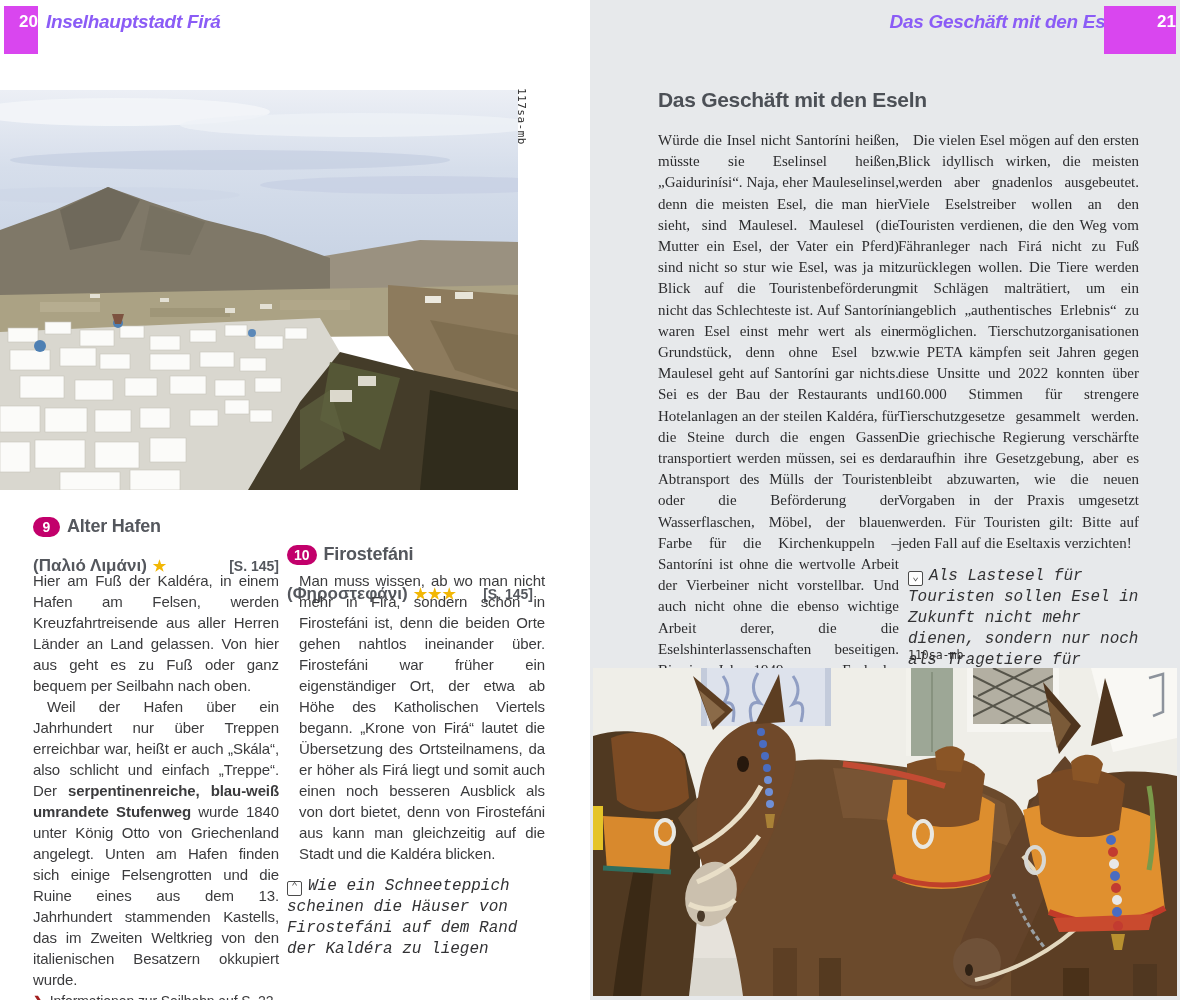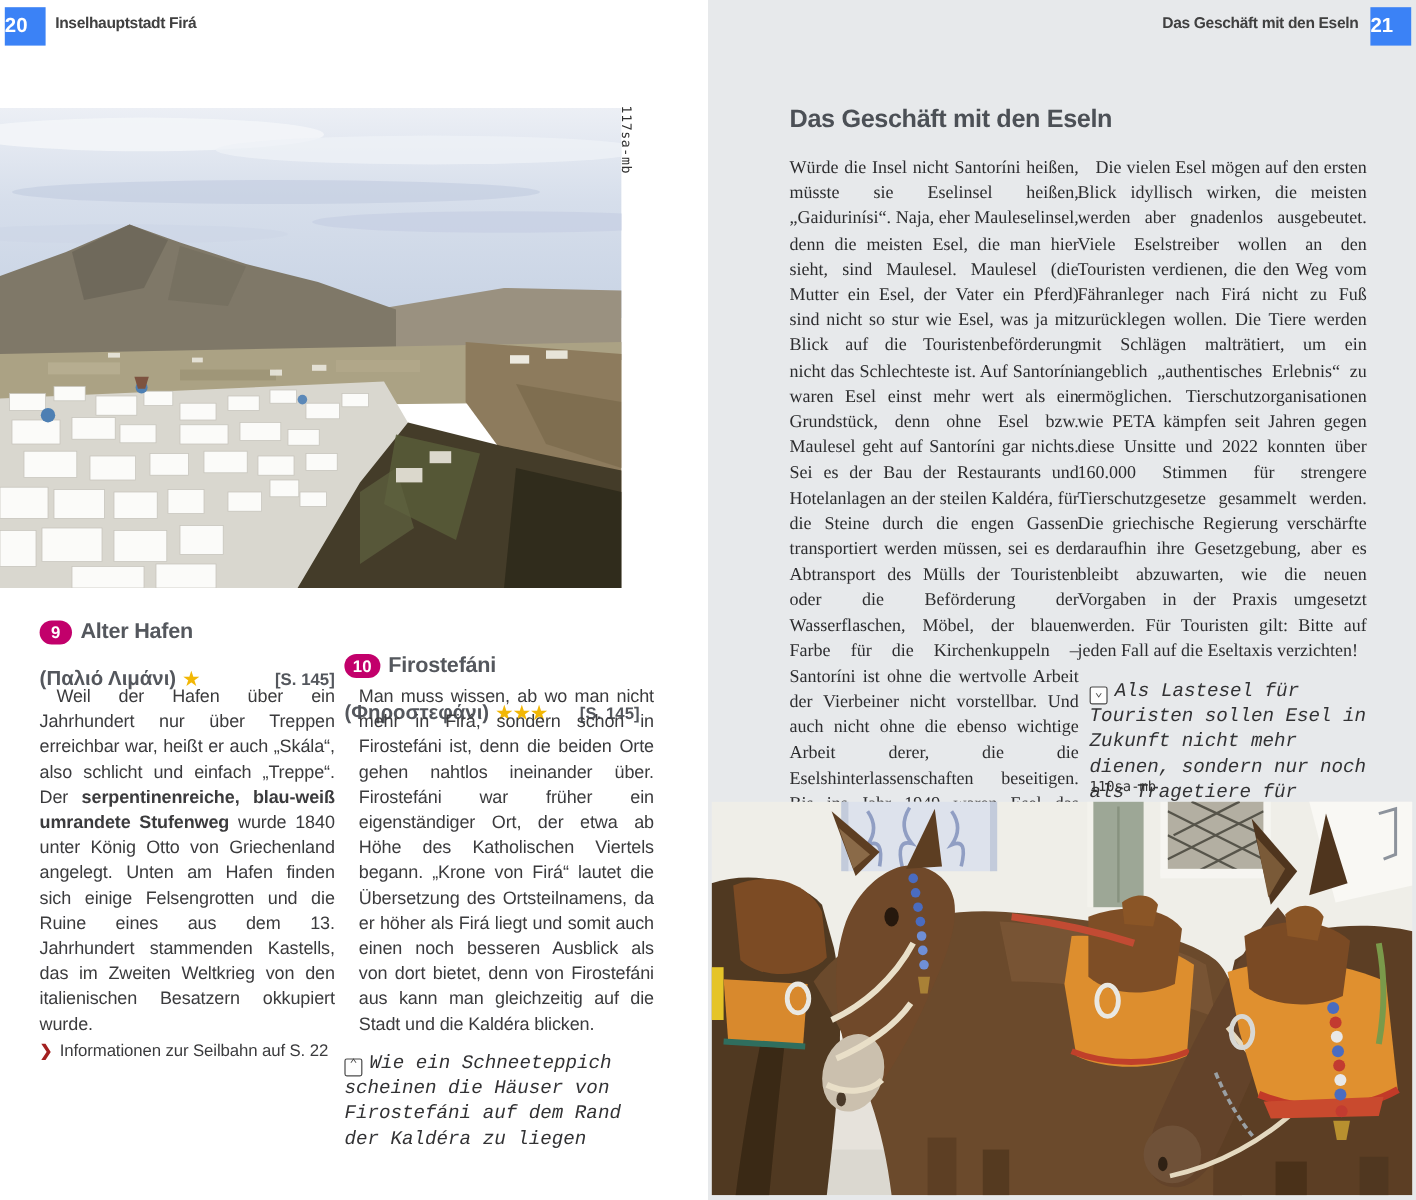--- a/index.html
+++ b/index.html
@@ -1,23 +1,23 @@
 <!DOCTYPE html>
 <html><head>
 <meta charset="utf-8">
 <style>
   html,body{margin:0;padding:0;}
   body{width:1180px;height:1000px;position:relative;background:#ffffff;
        font-family:"Liberation Sans",sans-serif;overflow:hidden;}
   .abs{position:absolute;}
 
   
-  .pagenum-box{background:#3b82f6;color:#fff;font-weight:700;font-size:17px;
-    width:34px;height:32px;line-height:32px;text-align:left;}
-  .running-head{font-weight:700;font-size:13px;color:#404040;letter-spacing:-0.3px;white-space:nowrap;}
+  .pagenum-box{background:#d946ef;color:#fff;font-weight:700;font-size:17px;
+    width:34px;height:48px;line-height:32px;text-align:right;}
+  .running-head{font-weight:700;font-size:19px;color:#8b5cf6;letter-spacing:-0.3px;white-space:nowrap;font-style:italic;}
 
   
   .right-page{left:590px;top:0;width:590px;height:1000px;background:#e7e9eb;}
 
   
   .photo{display:block;}
 
   
   .credit-v{writing-mode:vertical-rl;font-size:11px;color:#2f2f2f;letter-spacing:0.5px;
     font-family:"DejaVu Sans Mono","Liberation Mono",monospace;}
@@ -60,21 +60,21 @@
 </style>
 </head>
 <body>
 
 <div class="abs right-page"></div>
 
 <div class="abs pagenum-box" style="left:4px;top:6px;">20</div>
 <div class="abs running-head" style="left:46px;top:11px;">Inselhauptstadt Firá</div>
 
 <div class="abs running-head" style="right:48px;top:11px;">Das Geschäft mit den Eseln</div>
-<div class="abs pagenum-box" style="right:4px;top:6px;">21</div>
+<div class="abs pagenum-box" style="right:4px;top:6px;padding-left:38px;">21</div>
 
 <div class="abs" style="left:0;top:90px;width:518px;height:400px;">
   <svg class="photo" viewBox="0 0 518 400" width="518" height="400" preserveAspectRatio="none">
 
     <defs>
       <linearGradient id="sky" x1="0" y1="0" x2="0" y2="1">
         <stop offset="0" stop-color="#eceff5"></stop>
         <stop offset="0.45" stop-color="#d6deeb"></stop>
         <stop offset="1" stop-color="#c8d3e4"></stop>
       </linearGradient>
@@ -168,20 +168,21 @@
     <span class="badge">9</span>
     <span class="sec-title">Alter Hafen</span>
   </div>
   <div class="sec-line2">
     <span>(Παλιό Λιμάνι)</span>
     <span class="stars">★</span>
     <span class="pageref">[S. 145]</span>
   </div>
 </div>
 <div class="abs body-col" style="left:33px;top:570px;">
+  <p>Hier am Fuß der Kaldéra, in einem Hafen am Felsen, werden Kreuzfahrtreisende aus aller Herren Länder an Land gelassen. Von hier aus geht es zu Fuß oder ganz bequem per Seilbahn nach oben.</p>
   <p class="indent"><span>Weil der Hafen über ein Jahrhundert nur über Treppen erreichbar war, heißt er auch „Skála“, also schlicht und einfach „Treppe“. Der </span><b>serpentinenreiche, blau-weiß umrandete Stufenweg</b><span> wurde 1840 unter König Otto von Griechenland angelegt. Unten am Hafen finden sich einige Felsengrotten und die Ruine eines aus dem 13. Jahrhundert stammenden Kastells, das im Zweiten Weltkrieg von den italienischen Besatzern okkupiert wurde.</span></p>
   <div class="crossref">
     <span class="chev">❯</span><span>Informationen zur Seilbahn auf S. 22</span>
   </div>
 </div>
 
 <div class="abs sec-head" style="left:287px;top:544px;">
   <div class="sec-line1">
     <span class="badge">10</span>
     <span class="sec-title">Firostefáni</span>

